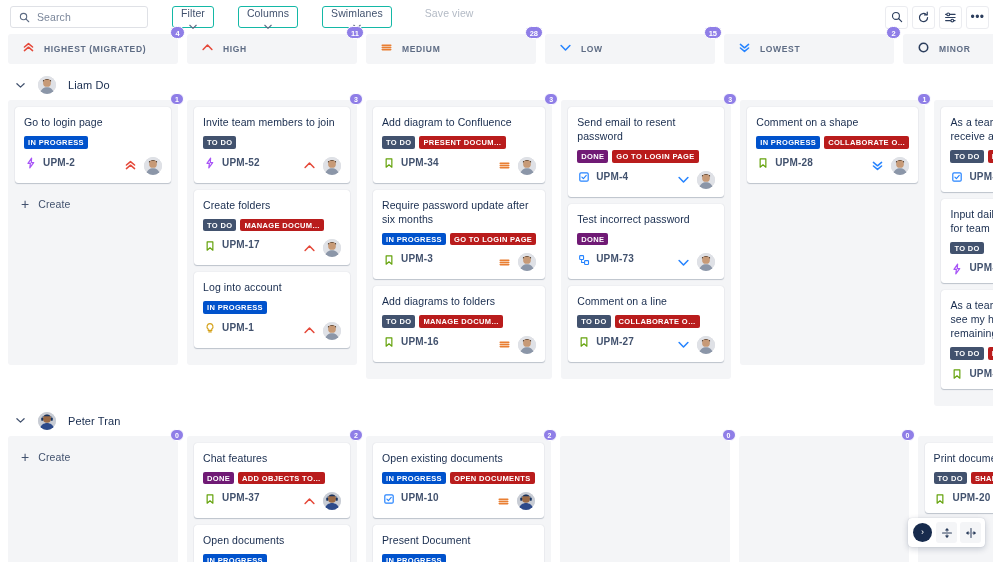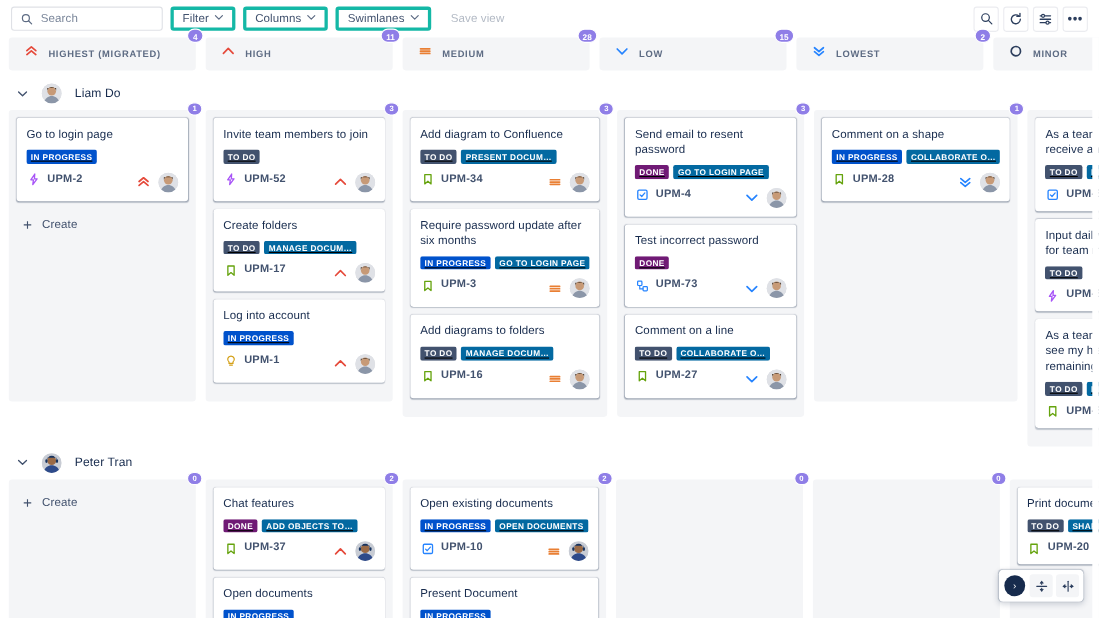--- a/index.html
+++ b/index.html
@@ -23,25 +23,25 @@
   }
   .search-box {
     display: flex; align-items: center; gap: 7px;
     width: 138px; height: 22px; padding: 0 8px;
     border: 1px solid #dfe1e6; border-radius: 3px;
     background: #fff;
   }
   .search-box .ph { font-size: 10.5px; color: #7a869a; letter-spacing: .1px; }
   .search-icon svg { display: block; }
   .tb-btn {
-    height: 22px; padding: 0 8px; margin-left: 7px;
+    height: 22px; padding: 0 8px; margin-left: 24px;
     display: flex; align-items: center; gap: 5px;
-    border: 3px solid #14b8a6; border-radius: 3px; background: #fff;
+    border: 1px solid #14b8a6; border-radius: 3px; background: #fff;
     font-size: 10.5px; color: #42526e; letter-spacing: .1px;
-    cursor: pointer; white-space: nowrap;
+    cursor: pointer; white-space: nowrap; flex-direction: column;
   }
   .tb-btn .chev { font-size: 8px; color: #5e6c84; transform: translateY(-1px); }
   .tb-btn.ghost { border-color: transparent; color: #b3bac5; cursor: default; }
   .toolbar-right { margin-left: auto; display: flex; align-items: center; gap: 4px; }
   .icon-btn {
     width: 23px; height: 23px; border: 1px solid #ebecf0; border-radius: 3px;
     background: #fff; display: flex; align-items: center; justify-content: center;
     cursor: pointer;
   }
   .icon-btn svg { display: block; }
@@ -103,30 +103,30 @@
 
   
   .card {
     background: #fff; border-radius: 3px; padding: 8px 9px 8px 9px;
     margin-bottom: 7px; box-shadow: 0 1px 1px rgba(9,30,66,.22), 0 0 1px rgba(9,30,66,.20);
   }
   .card-title {
     font-size: 10.5px; color: #172b4d; line-height: 14px; letter-spacing: .1px;
     margin-bottom: 7px; word-break: break-word;
   }
-  .tags { display: flex; gap: 4px; margin-bottom: 8px; flex-wrap: nowrap; overflow: hidden; text-decoration: underline; }
+  .tags { display: flex; gap: 4px; margin-bottom: 8px; flex-wrap: nowrap; overflow: hidden; }
   .tag {
     font-size: 7.5px; font-weight: 700; letter-spacing: .35px; text-transform: uppercase;
     padding: 2px 4px 1.5px 4px; border-radius: 2px; color: #fff;
     white-space: nowrap; max-width: 96px; overflow: hidden; text-overflow: ellipsis;
   }
   .tag.todo { background: #42526e; }
   .tag.inprogress { background: #0052cc; }
   .tag.done { background: #701a75; }
-  .tag.epic { background: #0369a1; }
+  .tag.epic { background: #b91c1c; }
   .card-foot { display: flex; align-items: flex-start; gap: 6px; }
   .key {
     font-size: 10px; font-weight: 700; color: #42526e; letter-spacing: .2px;
   }
   .foot-right { margin-left: auto; display: flex; align-items: center; gap: 7px; }
   .type-icon { width: 13px; height: 13px; flex: 0 0 13px; display: flex; align-items: center; justify-content: center; }
   .type-icon svg { display: block; }
   .prio svg { display: block; }
 
   .create-row {

